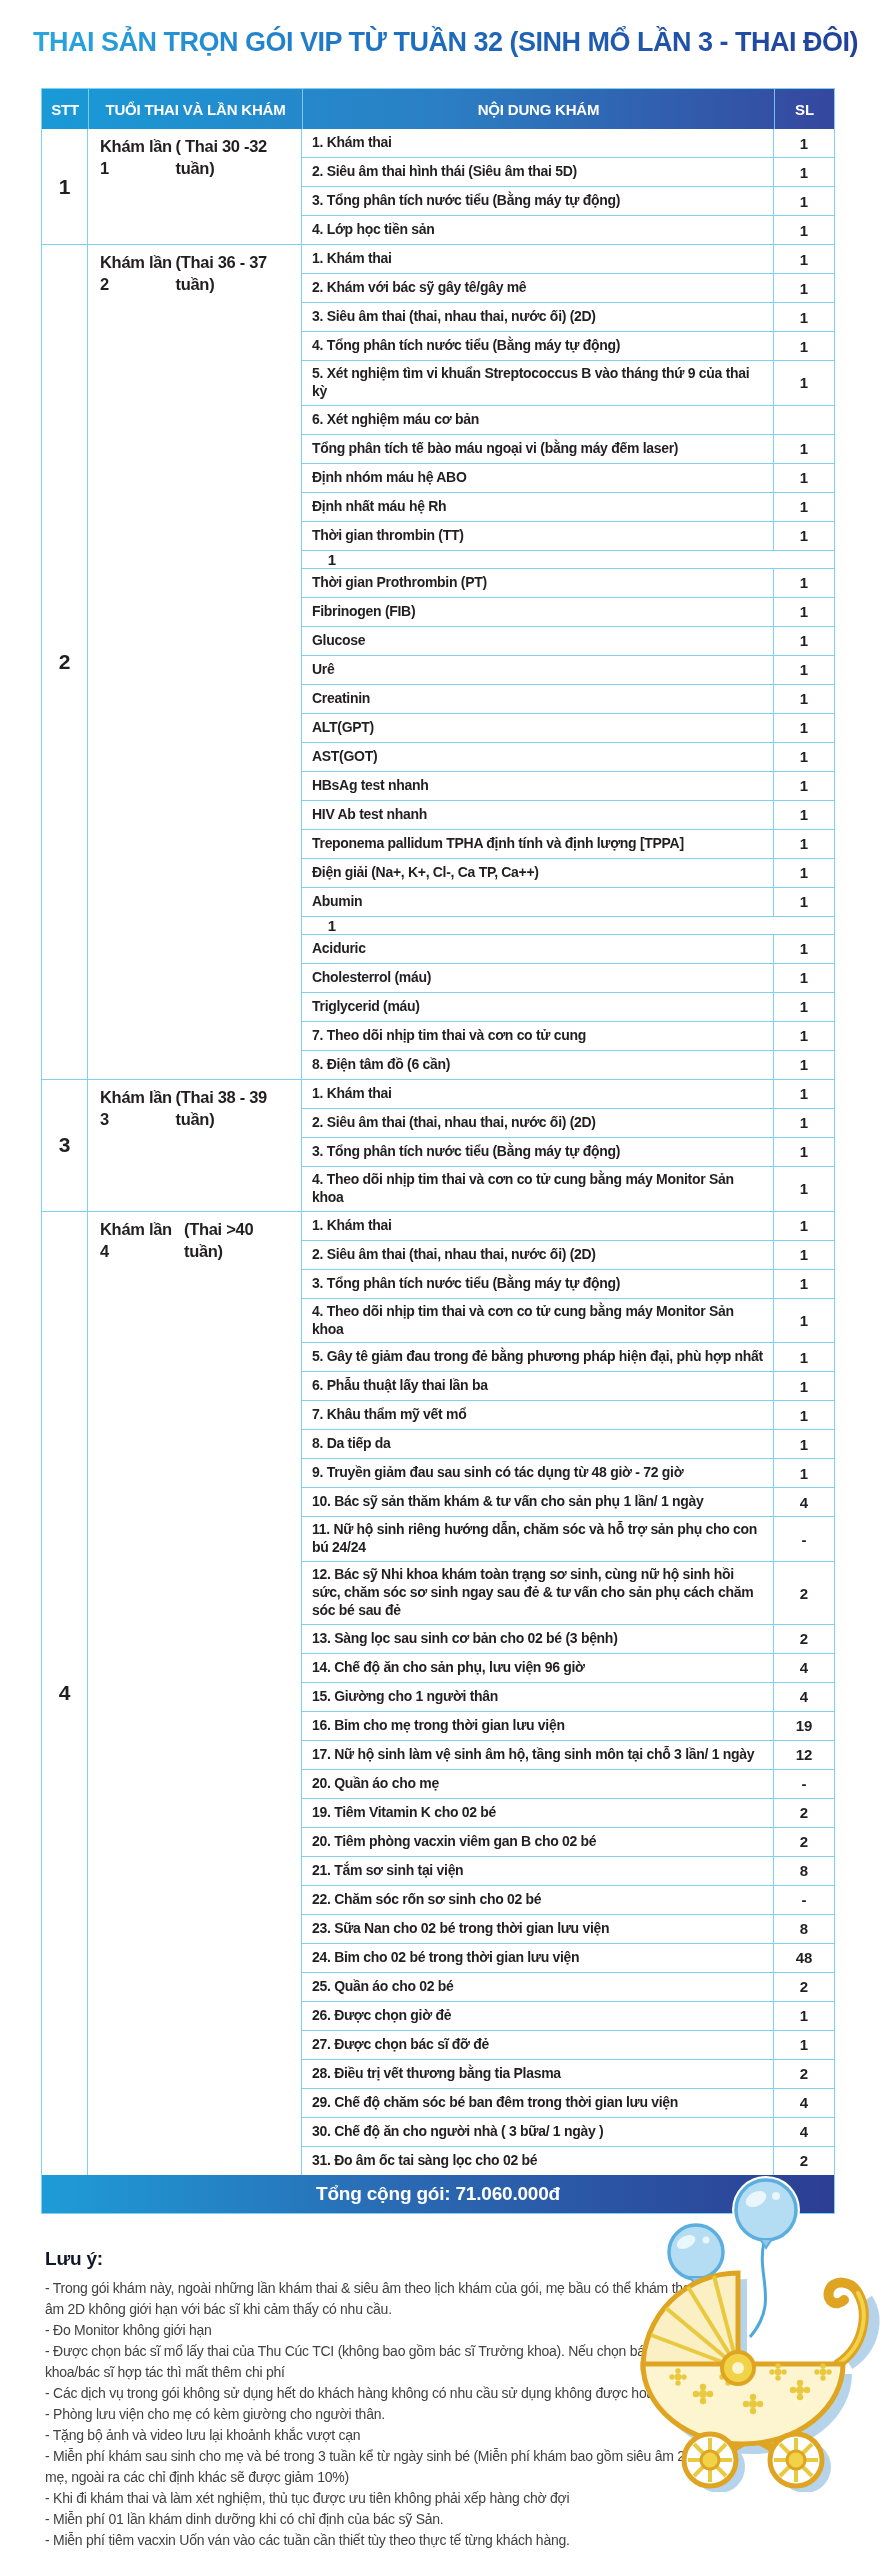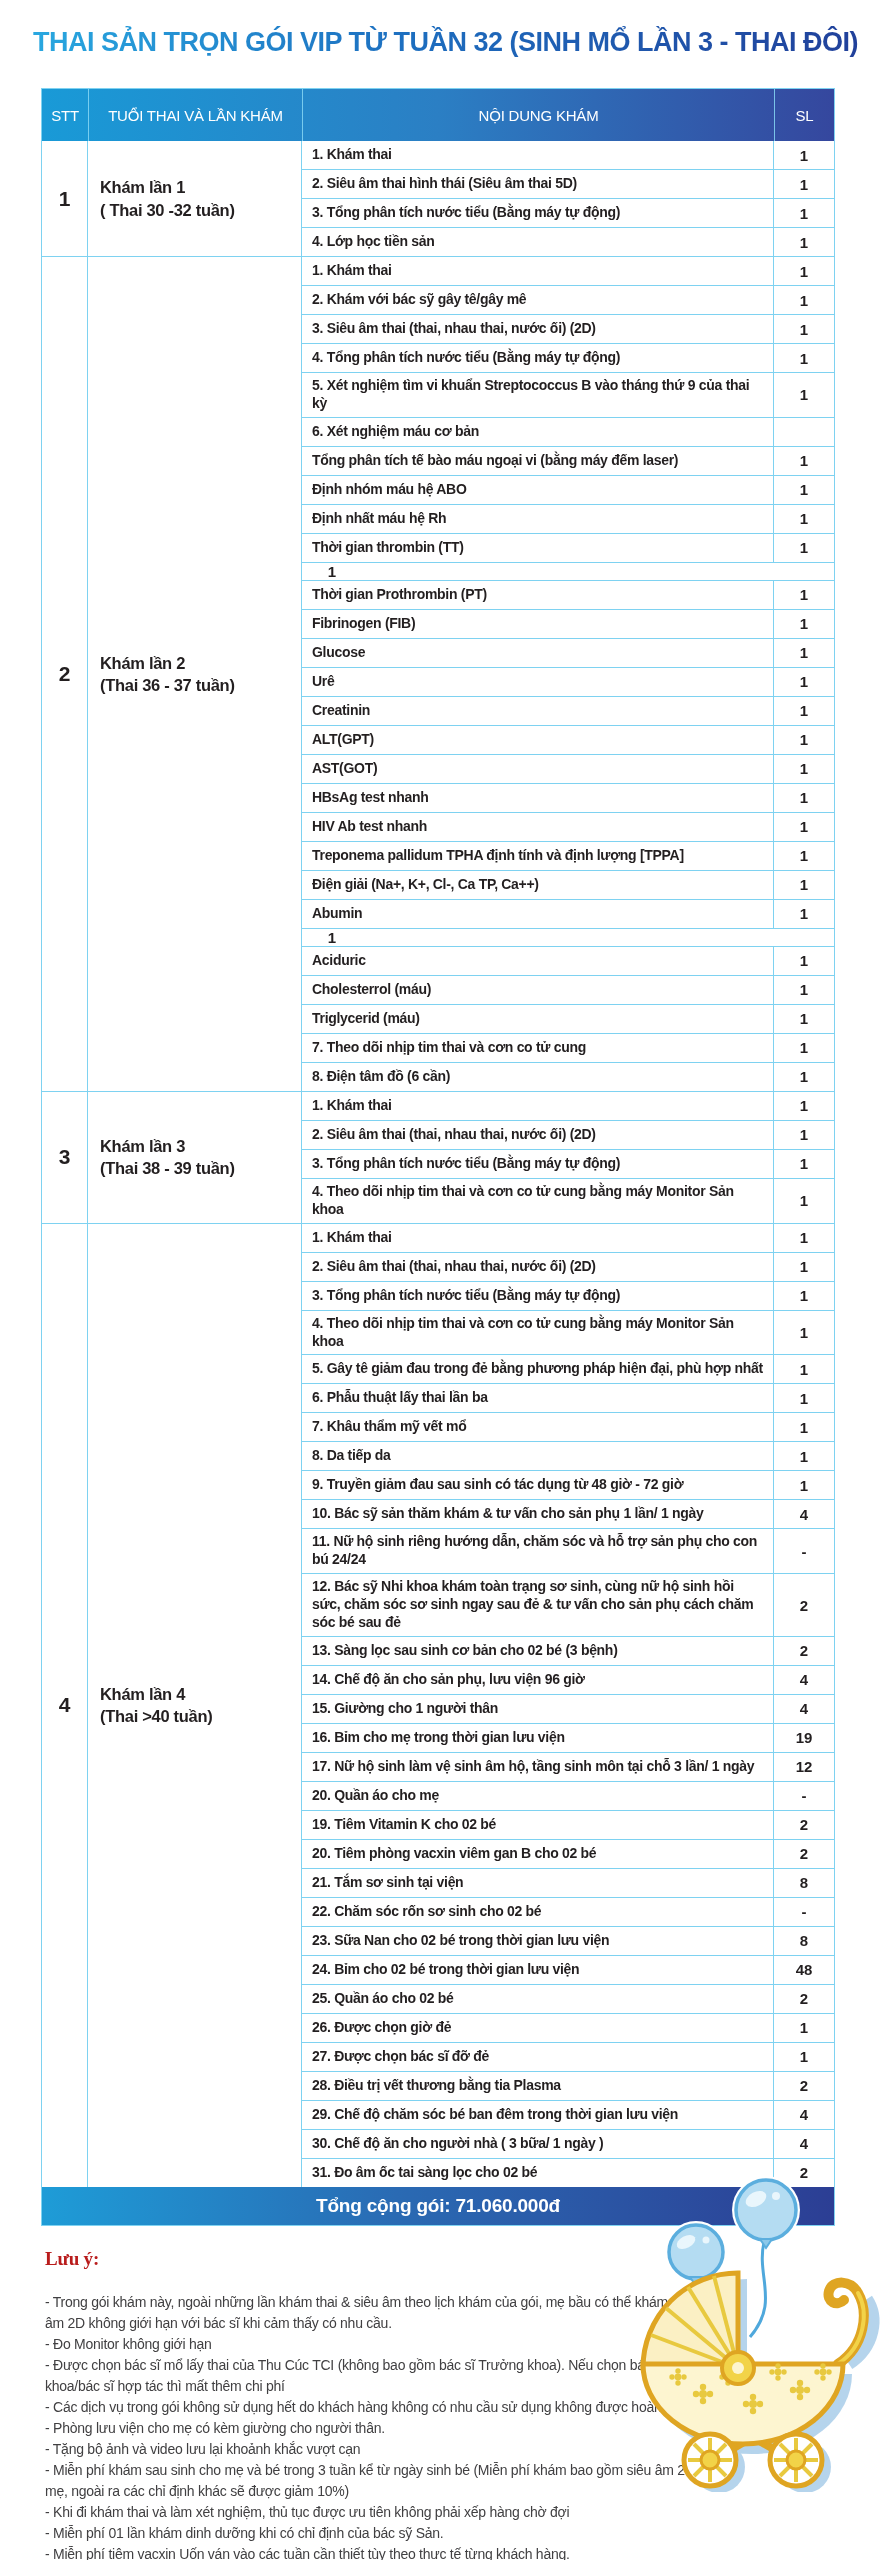--- a/index.html
+++ b/index.html
@@ -20,36 +20,36 @@
     color:#1d6fc0;-webkit-text-fill-color:transparent;
     white-space:nowrap;
   }
   .pkg-table{
     margin:30px 0 0 41px;width:794px;
     border:1px solid var(--line);
     background:#fff;
   }
   .thead{
     display:grid;grid-template-columns:46px 214px 472px 60px;
-    height:52px;align-items:center;text-align:right;
+    height:40px;align-items:center;text-align:right;
     background:linear-gradient(90deg,#199ad7 0%,#2b7fc4 50%,#35479e 100%);
-    color:#fff;font-weight:normal;font-size:15px;letter-spacing:-0.2px;
+    color:#fff;font-weight:bold;font-size:15px;letter-spacing:-0.2px;
   }
   .thead .hcell{height:100%;display:flex;align-items:center;justify-content:center;}
   .thead .hcell + .hcell{border-left:1px solid rgba(135,215,245,.85);}
   .section{display:grid;grid-template-columns:46px 214px 532px;}
   .section + .section{border-top:1px solid var(--line);}
   .cell-stt{
     border-right:1px solid var(--line);
     display:flex;align-items:center;justify-content:center;
     font-size:21px;font-weight:bold;
   }
   .cell-label{
     border-right:1px solid var(--line);
-    display:flex;flex-direction:column;justify-content:center;
+    display:flex;flex-direction:row;justify-content:center;
     padding:6px 6px 6px 12px;
     font-size:16.5px;font-weight:bold;line-height:1.35;letter-spacing:-0.3px;
   }
   .row{display:flex;}
   .row:not(:last-child){border-bottom:1px solid var(--line);}
   .row-text{
     flex:1;min-height:28px;padding:4px 8px 4px 10px;
     display:flex;align-items:center;
     border-right:1px solid var(--line);
     font-size:14px;font-weight:bold;line-height:1.28;letter-spacing:-0.3px;
@@ -60,21 +60,21 @@
   }
   .total-bar{
     height:38px;display:flex;align-items:center;justify-content:center;
     background:linear-gradient(90deg,#1e9cd7 0%,#2a6ab3 45%,#2c3e94 100%);
     color:#fff;font-size:19px;font-weight:bold;letter-spacing:-0.2px;text-align:center;
   }
   .notes{
     position:absolute;left:45px;top:2248px;width:690px;
   }
   .notes-heading{
-    color:#b91c1c;font-size:19px;font-weight:bold;margin-bottom:22px;letter-spacing:-0.2px;font-family:Liberation Serif, serif;
+    color:#0f172a;font-size:19px;font-weight:bold;margin-bottom:8px;letter-spacing:-0.2px;
   }
   .notes-list{list-style:none;}
   .notes-list li{
     font-size:14px;color:#414042;line-height:1.5;letter-spacing:-0.25px;
   }
   .decoration{
     position:absolute;left:618px;top:2172px;width:266px;height:320px;
     z-index:3;pointer-events:none;
   }
 </style>

